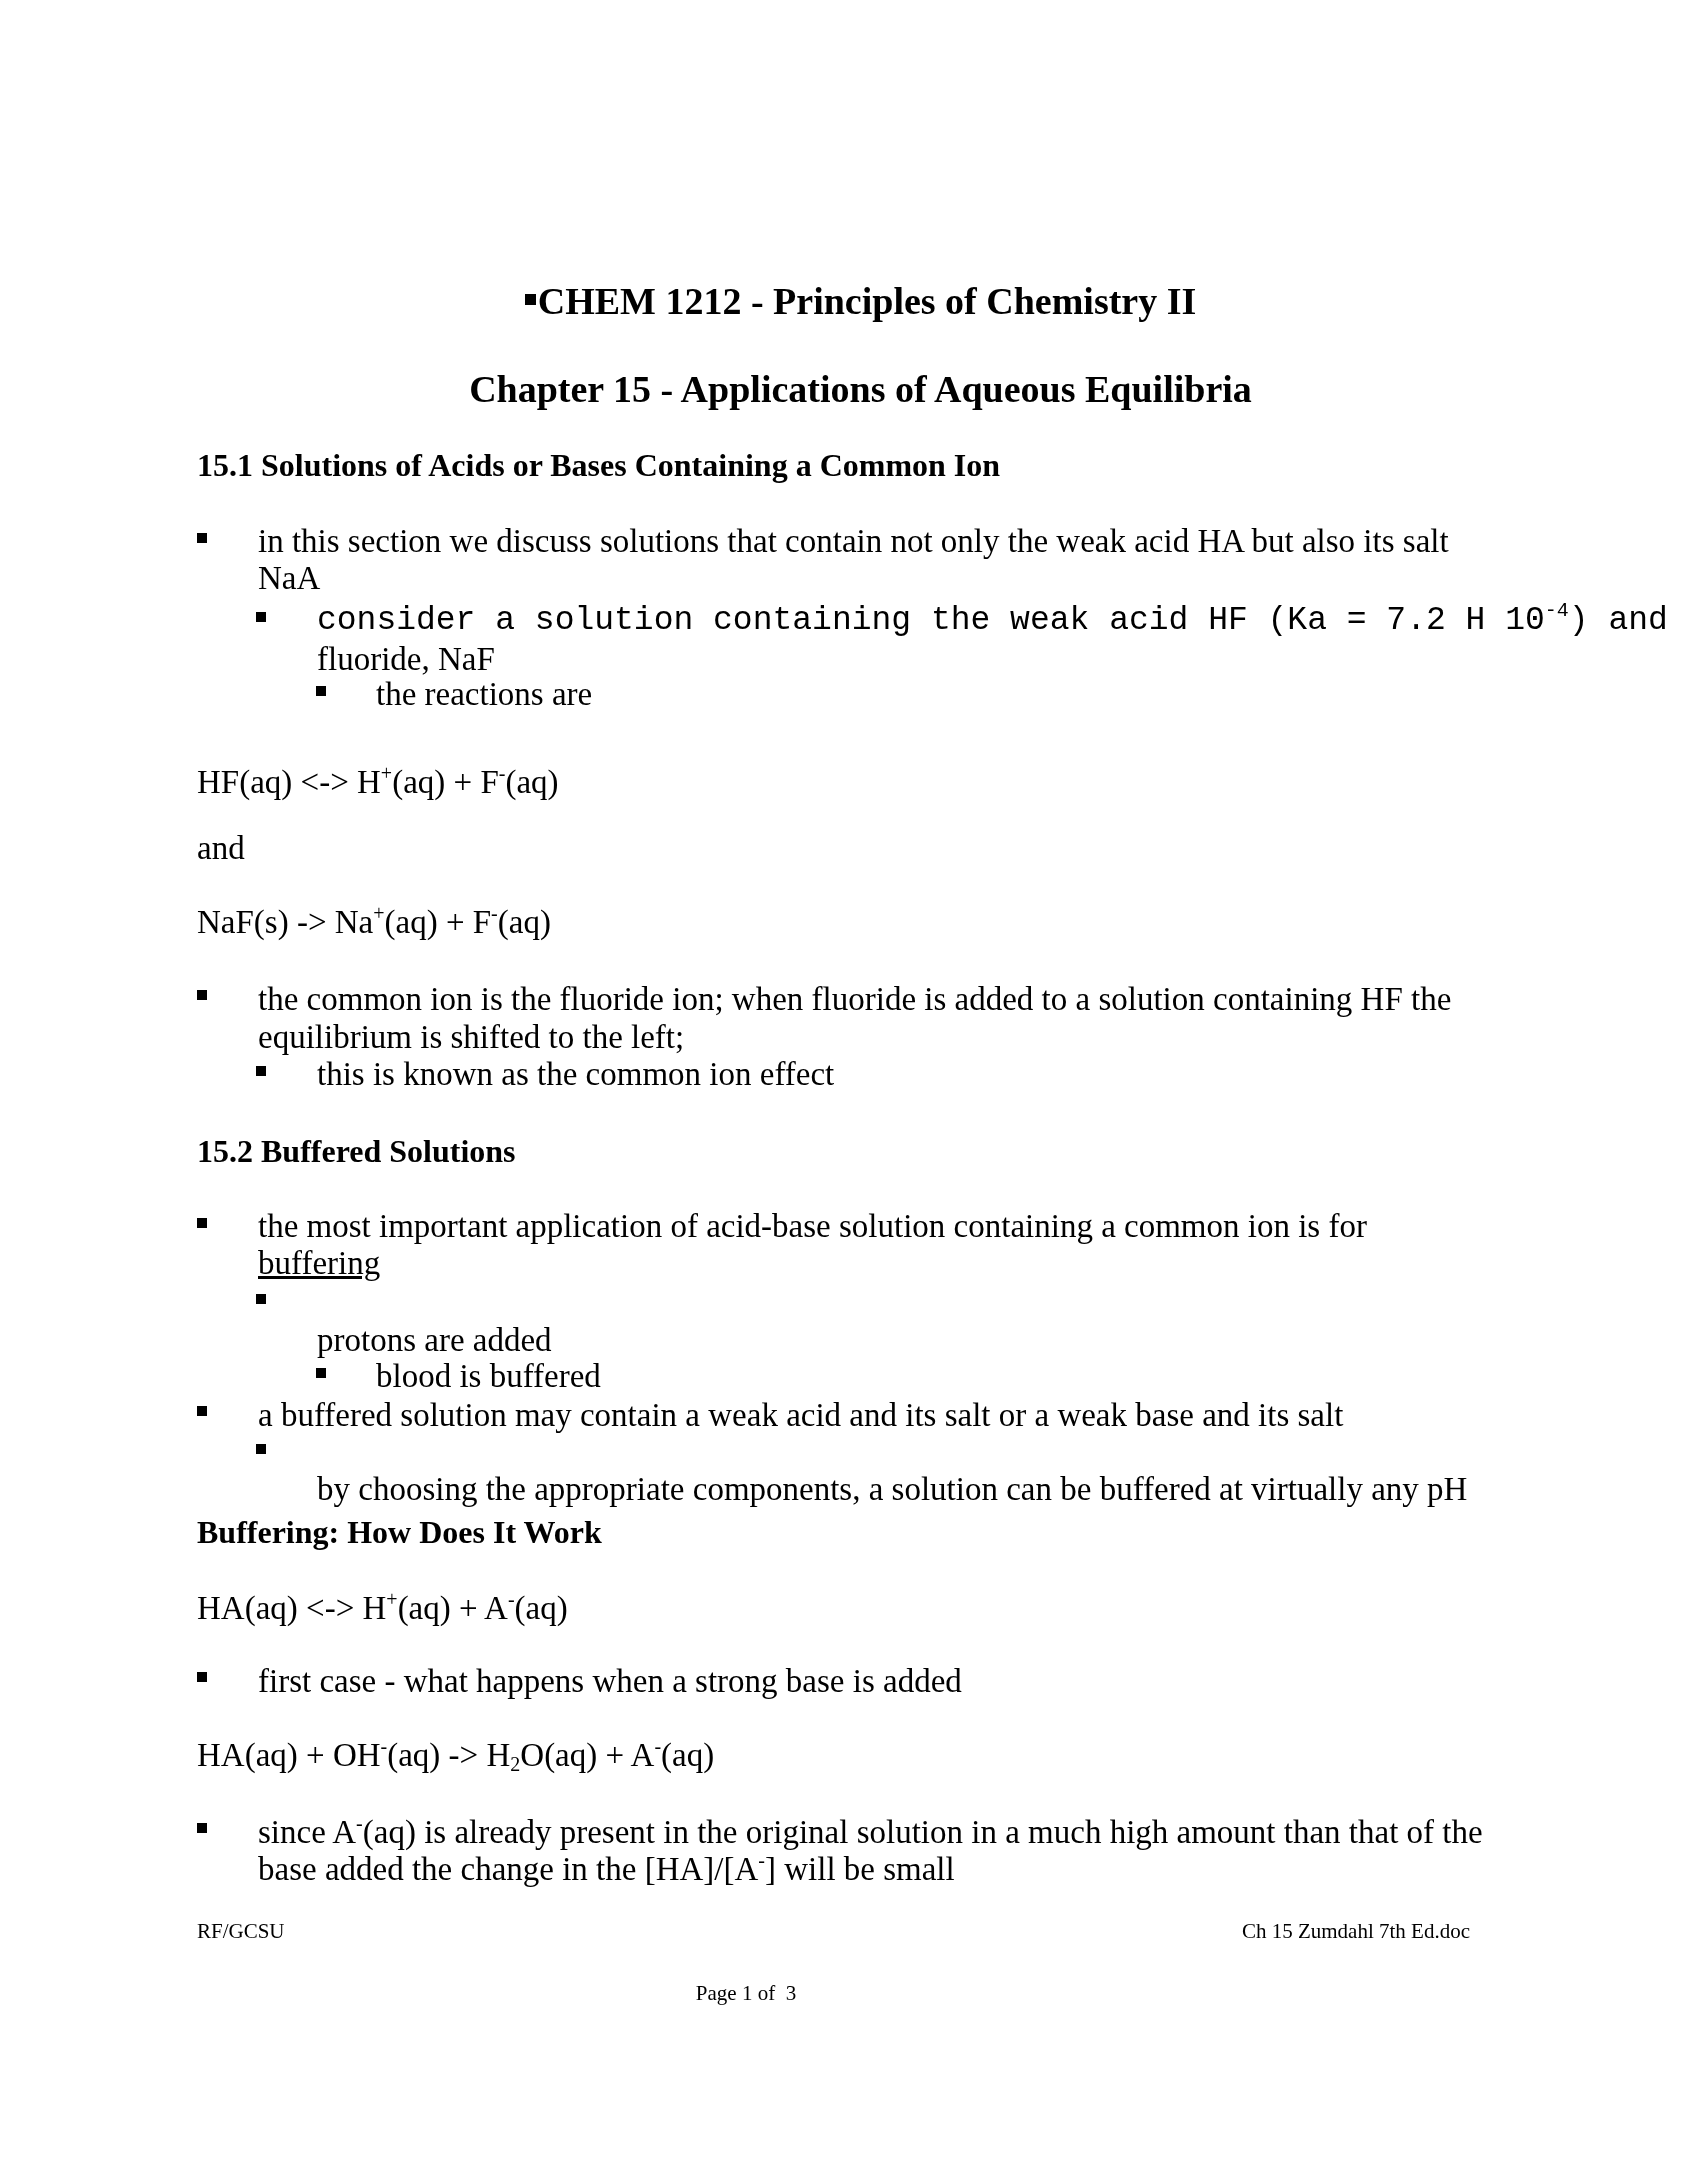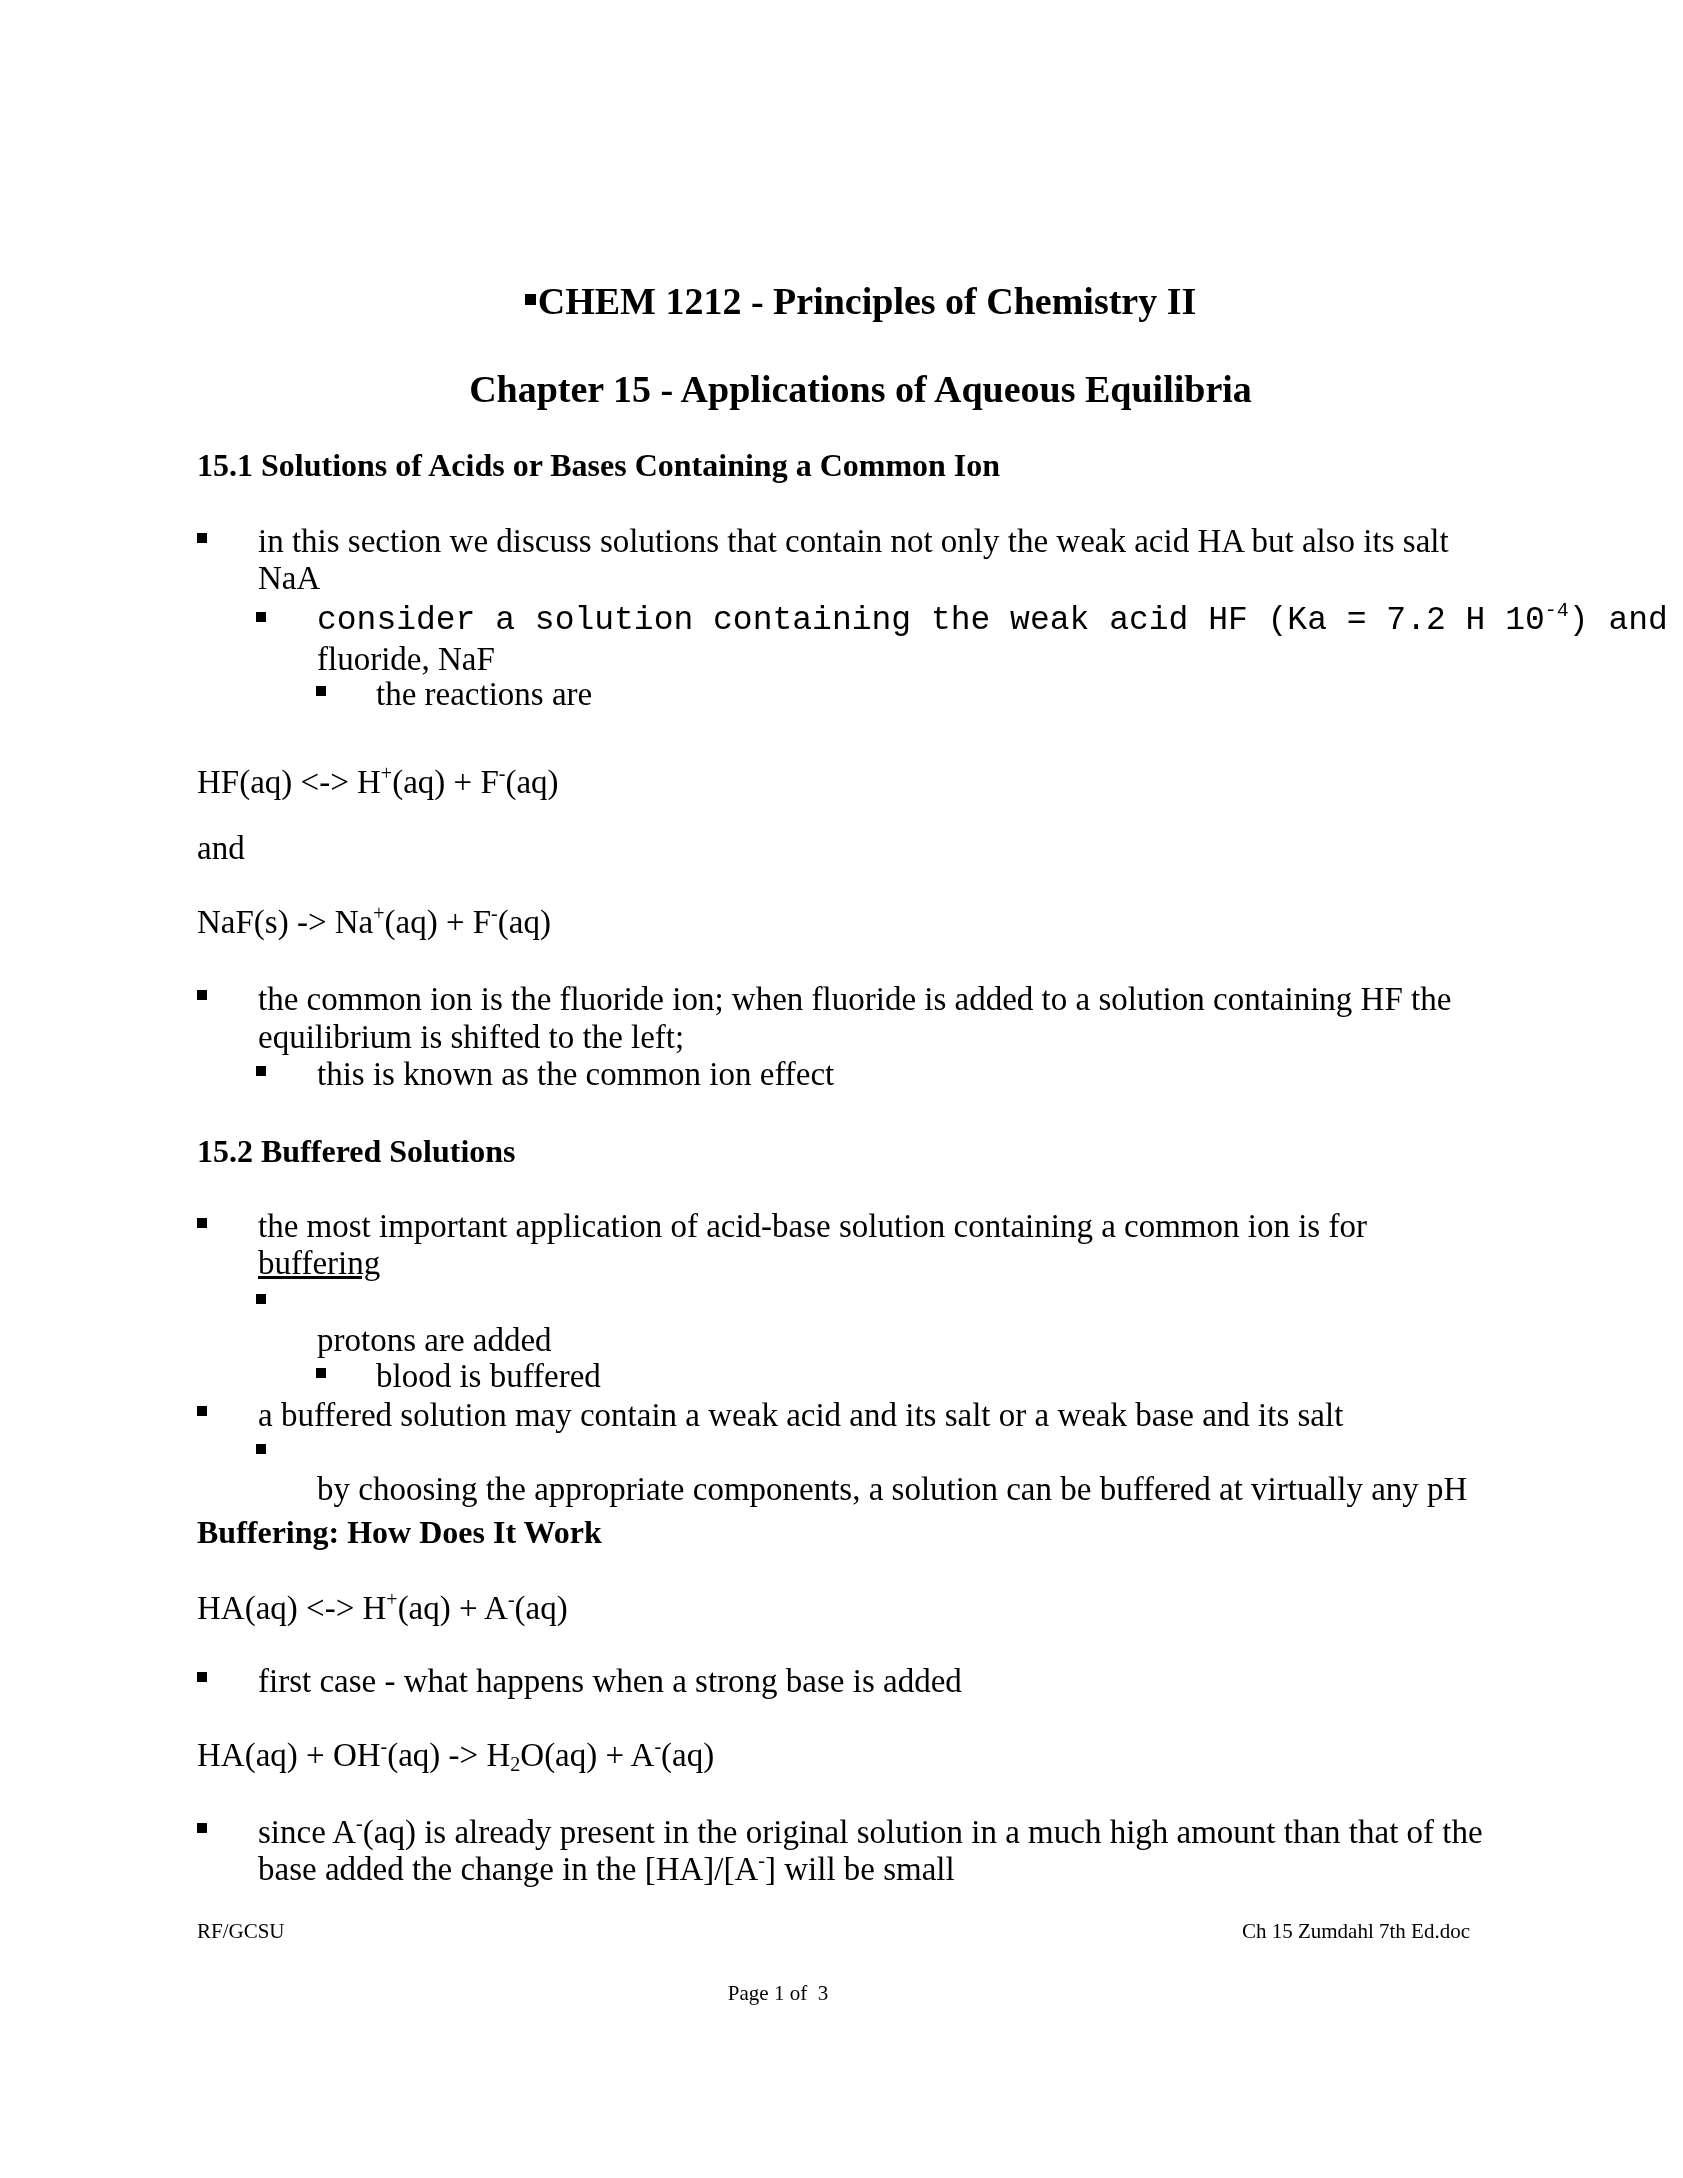--- a/index.html
+++ b/index.html
@@ -81,16 +81,16 @@
   <div class="ln" style="left:258px; top:1665px;">first case - what happens when a strong base is added</div>
 
   <div class="ln" style="left:197px; top:1739px;"><span>HA(aq) + OH</span><sup>-</sup><span>(aq) -&gt; H</span><sub>2</sub><span>O(aq) + A</span><sup>-</sup><span>(aq)</span></div>
 
   <span class="bullet" style="left:197px; top:1823px;"></span>
   <div class="ln" style="left:258px; top:1816px;"><span>since A</span><sup>-</sup><span>(aq) is already present in the original solution in a much high amount than that of the</span></div>
   <div class="ln" style="left:258px; top:1853px;"><span>base added the change in the [HA]/[A</span><sup>-</sup><span>] will be small</span></div>
 
   <div class="footer" style="left:197px; top:1921px;">RF/GCSU</div>
   <div class="footer" style="right:213px; top:1921px; text-align:right;">Ch 15 Zumdahl 7th Ed.doc</div>
-  <div class="footer" style="left:0; width:1492px; text-align:center; top:1983px;padding-left:32px;">Page 1 of  3</div>
+  <div class="footer" style="left:0; width:1492px; text-align:center; top:1983px;">Page 1 of  3</div>
 
 </div>
 
 
 </body></html>

